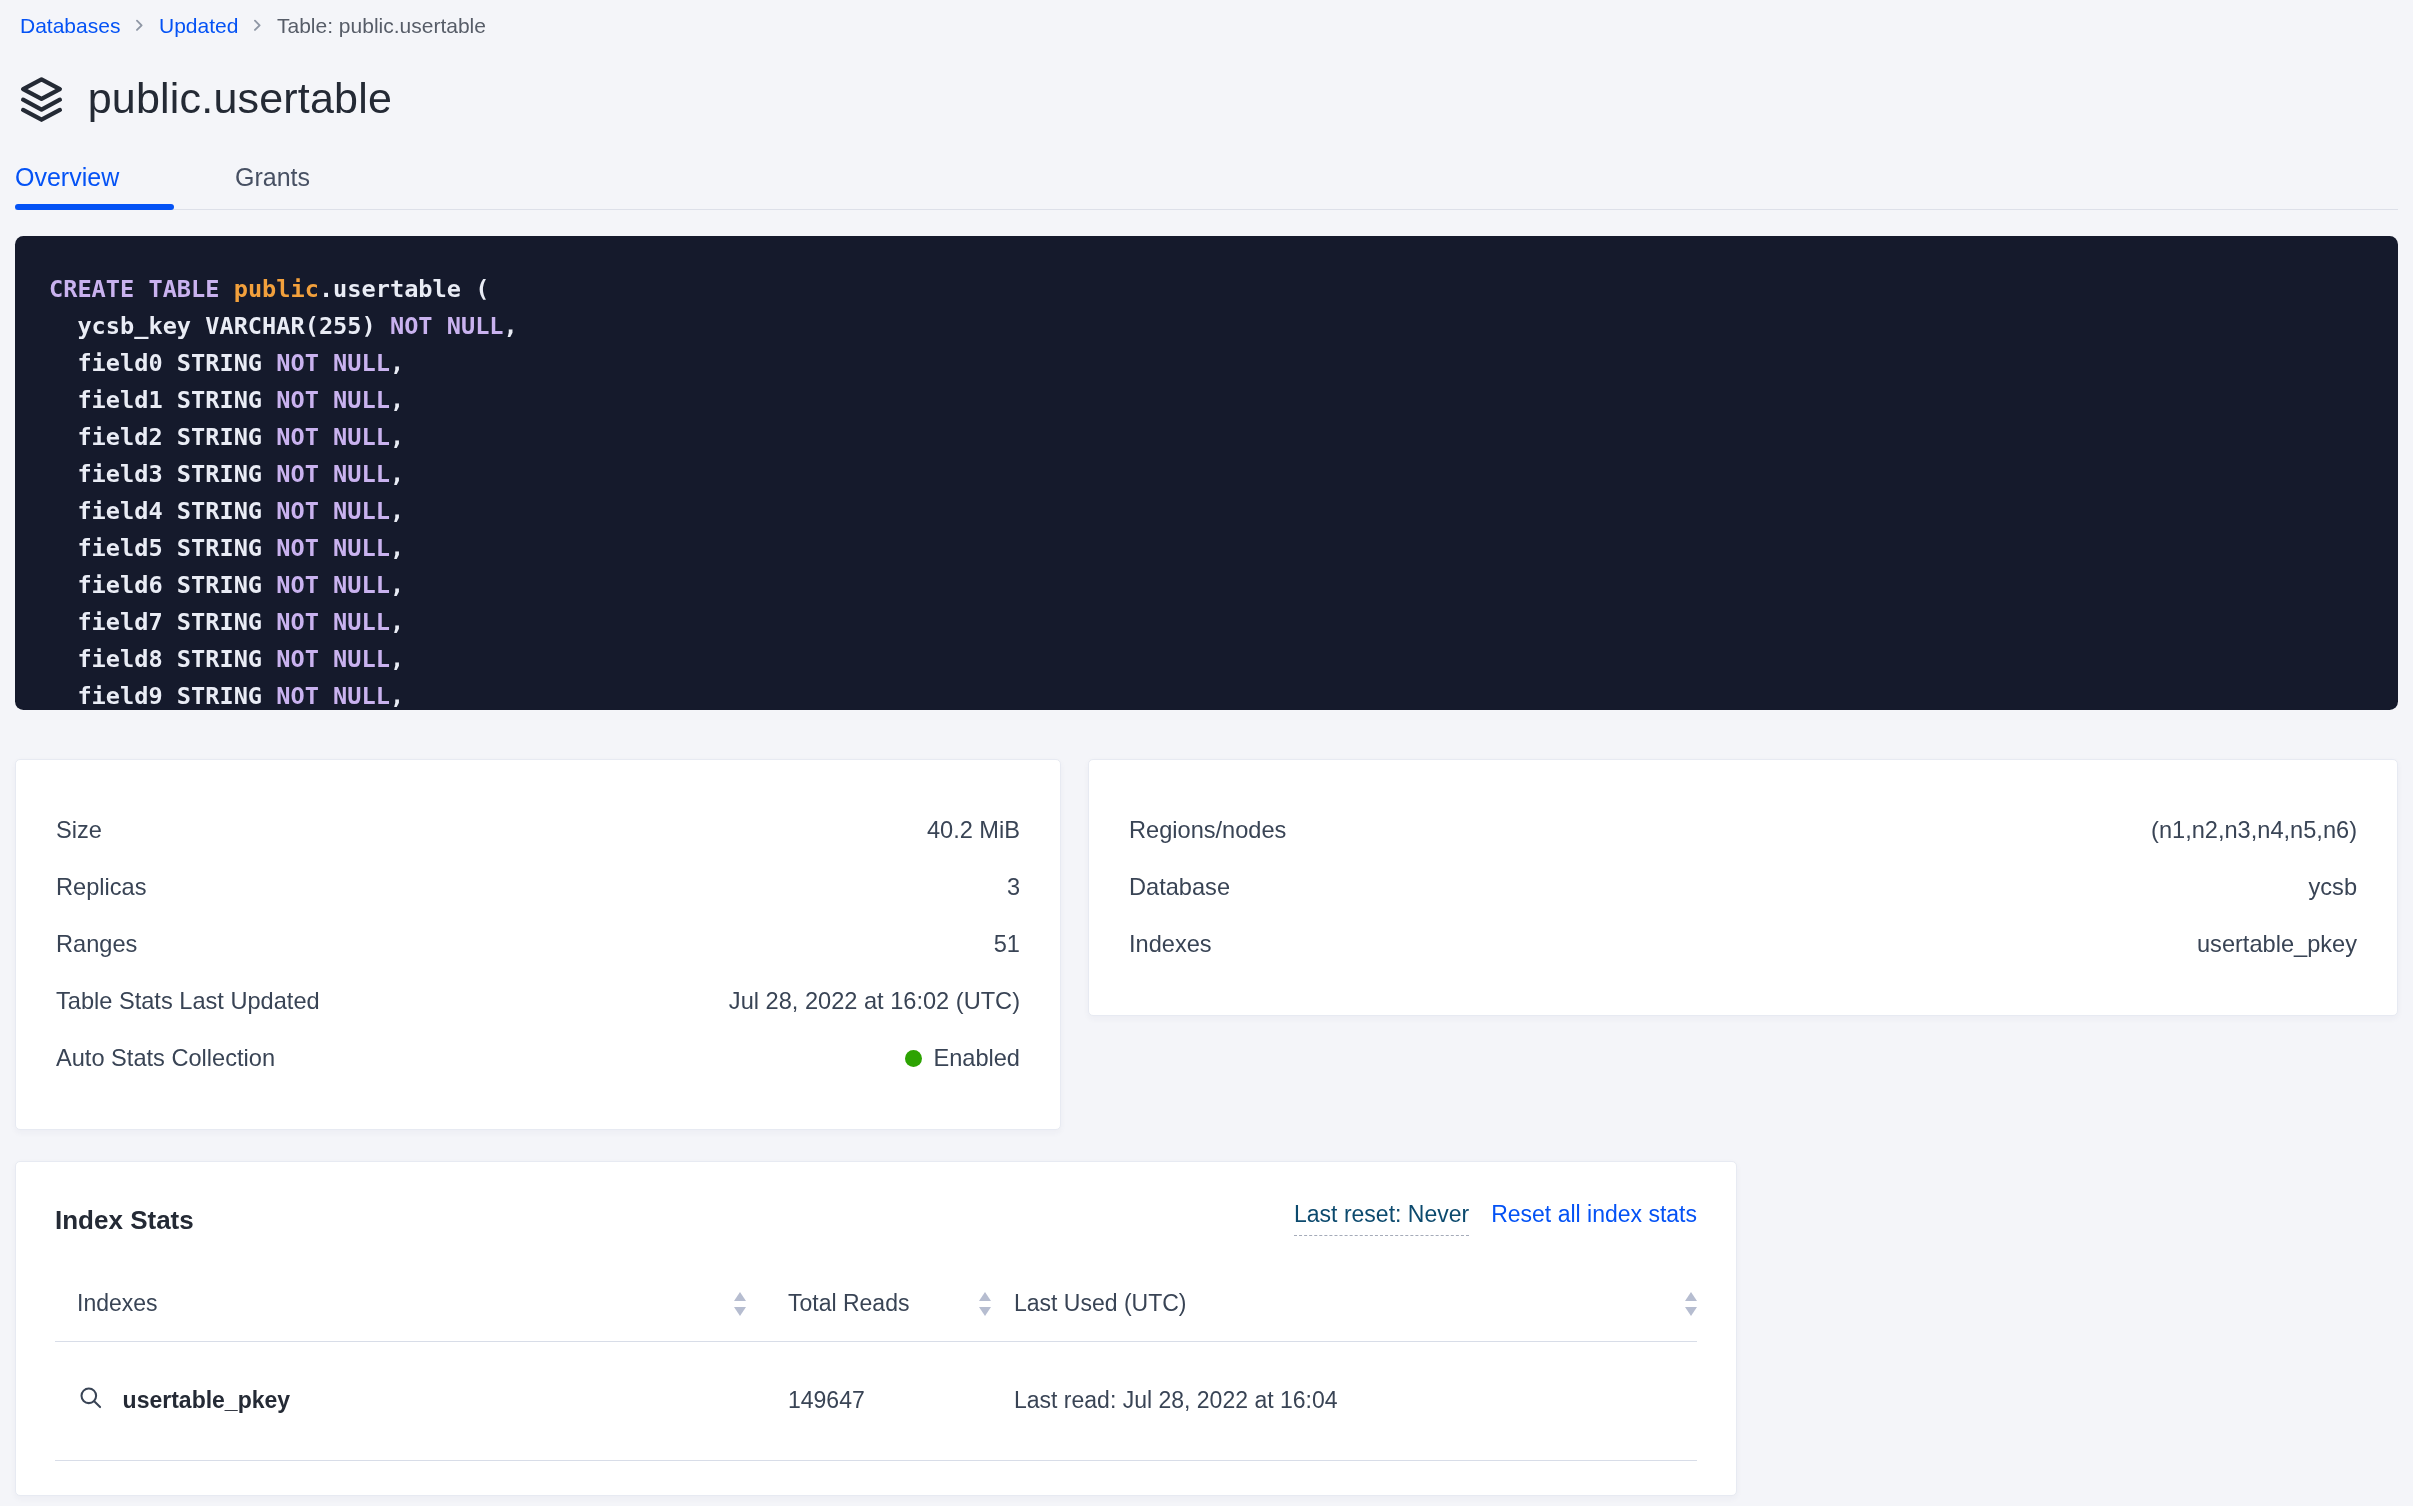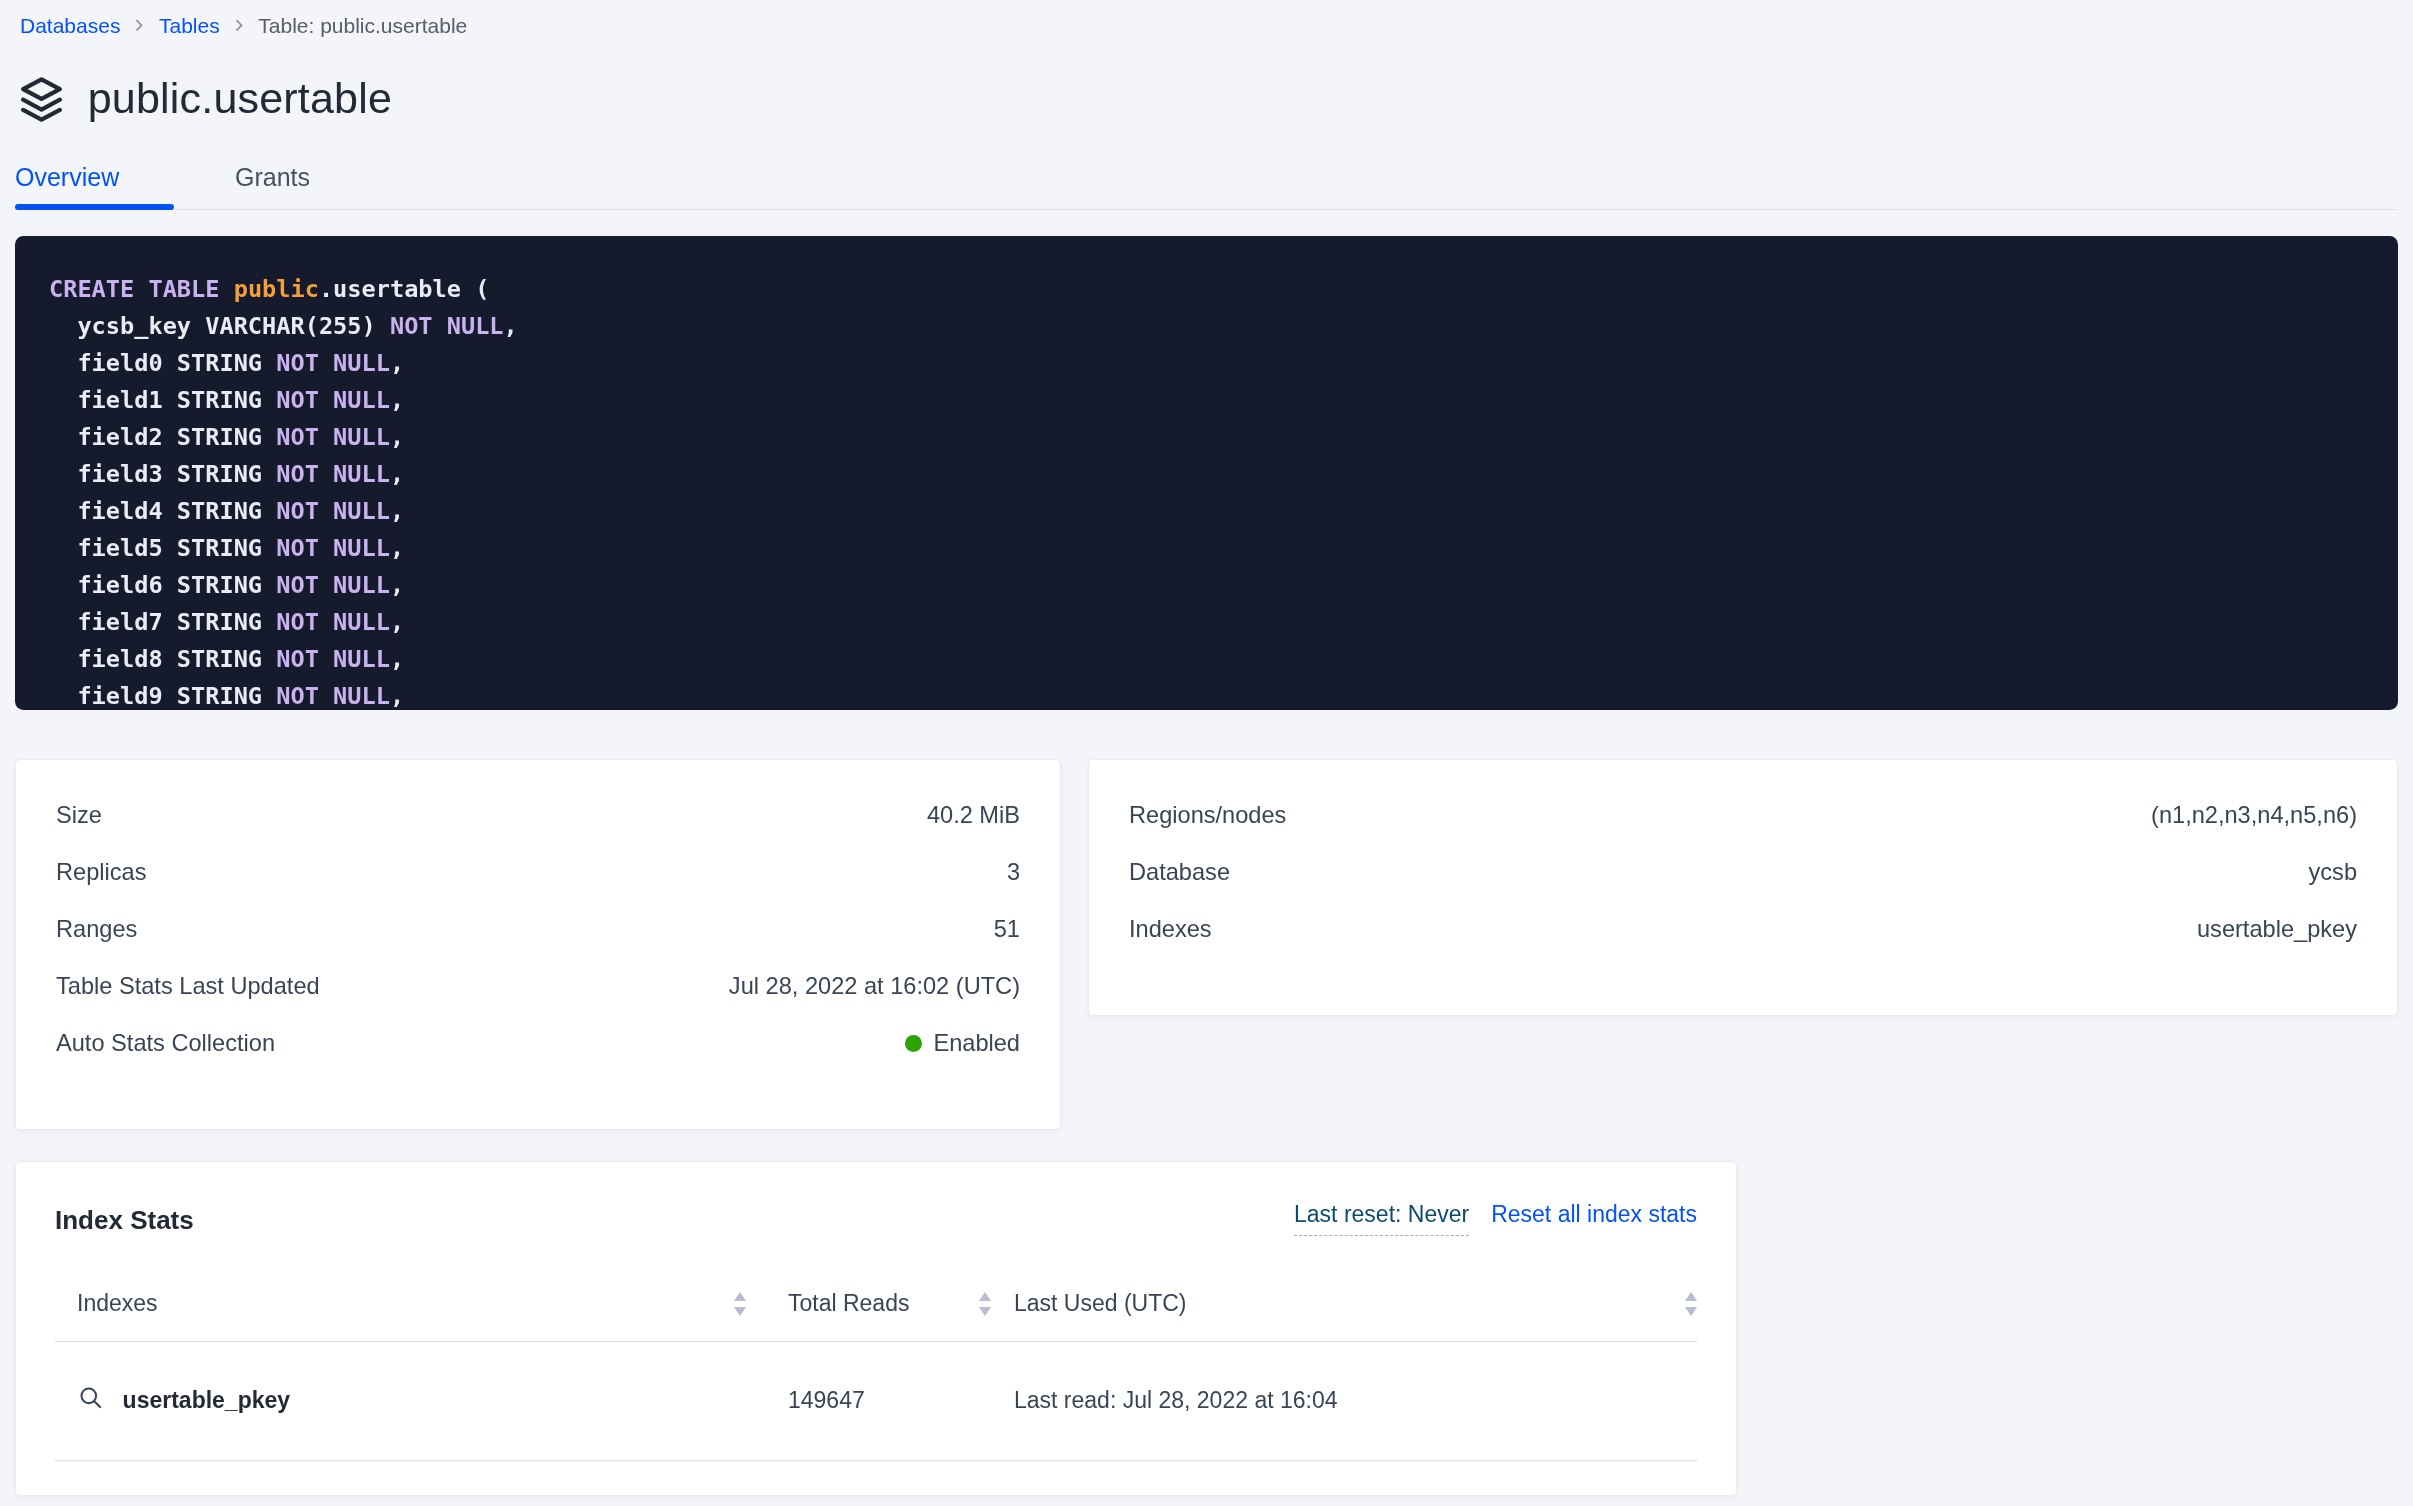--- a/index.html
+++ b/index.html
@@ -49,21 +49,21 @@
   .tok-plain{color:#E9ECF5;}
 
   
   .cards-row{display:flex;gap:27px;margin-top:49px;align-items:flex-start;}
   .card{
     background:#FFFFFF;border:0.8px solid #E7EAF2;border-radius:5px;
     box-shadow:0 2.5px 5.9px rgba(44,59,93,.04);
   }
   .card--left{width:1046px;box-sizing:border-box;padding:42px 40px;}
   .card--right{flex:1;box-sizing:border-box;padding:42px 40px;}
-  .detail-row{display:flex;justify-content:space-between;align-items:flex-start;height:57px;font-size:23.6px;}
+  .detail-row{display:flex;justify-content:space-between;align-items:center;height:57px;font-size:23.6px;}
   .detail-label{color:#394455;}
   .detail-value{color:#394455;display:flex;align-items:center;text-align:right;}
   .status-dot{width:17px;height:17px;border-radius:50%;display:inline-block;margin-right:11.8px;}
 
   
   .index-card{
     margin-top:31px;width:1722px;box-sizing:border-box;
     background:#FFFFFF;border:0.8px solid #E7EAF2;border-radius:5px;
     box-shadow:0 2.5px 5.9px rgba(44,59,93,.04);
     padding:39px 39px 34px 39px;
@@ -101,21 +101,21 @@
 
 <div class="page">
 
   <div class="breadcrumb">
     <a class="crumb-link">Databases</a>
     <span class="crumb-sep">
       <svg width="18.6" height="18.6" viewBox="0 0 24 24" fill="none" stroke="#8F97A5" stroke-width="2.4" stroke-linecap="round" stroke-linejoin="round">
           <polyline points="9 6 15 12 9 18"></polyline>
         </svg>
     </span>
-    <a class="crumb-link">Tables</a>
+    <a class="crumb-link">Updated</a>
     <span class="crumb-sep">
       <svg width="18.6" height="18.6" viewBox="0 0 24 24" fill="none" stroke="#8F97A5" stroke-width="2.4" stroke-linecap="round" stroke-linejoin="round">
           <polyline points="9 6 15 12 9 18"></polyline>
         </svg>
     </span>
     <span class="crumb-current">Table: public.usertable</span>
   </div>
 
   <div class="title-row">
     <span class="title-icon">

